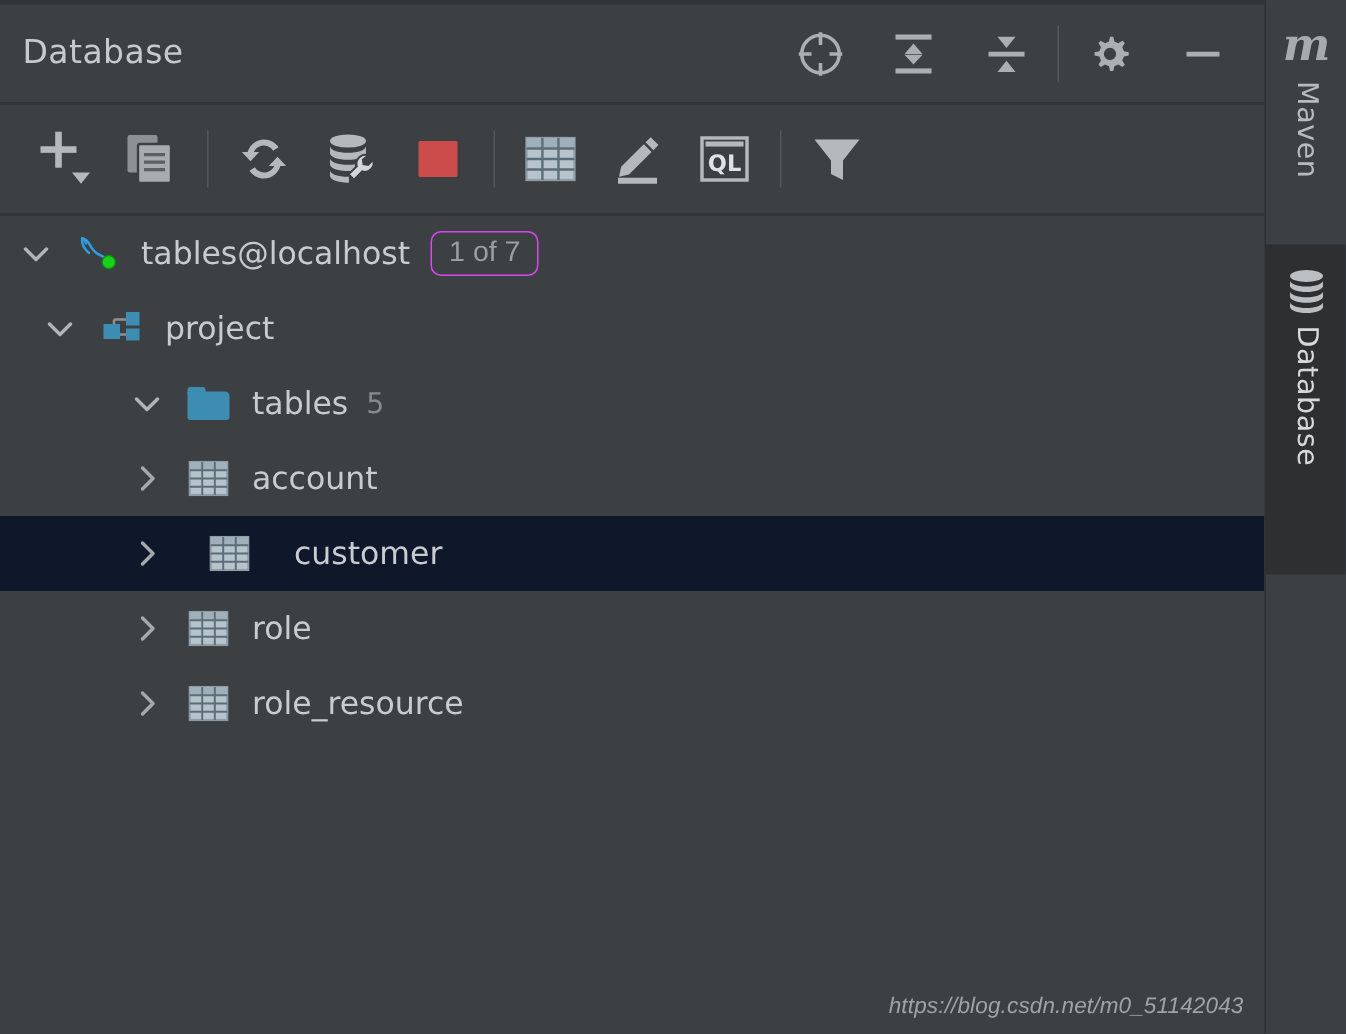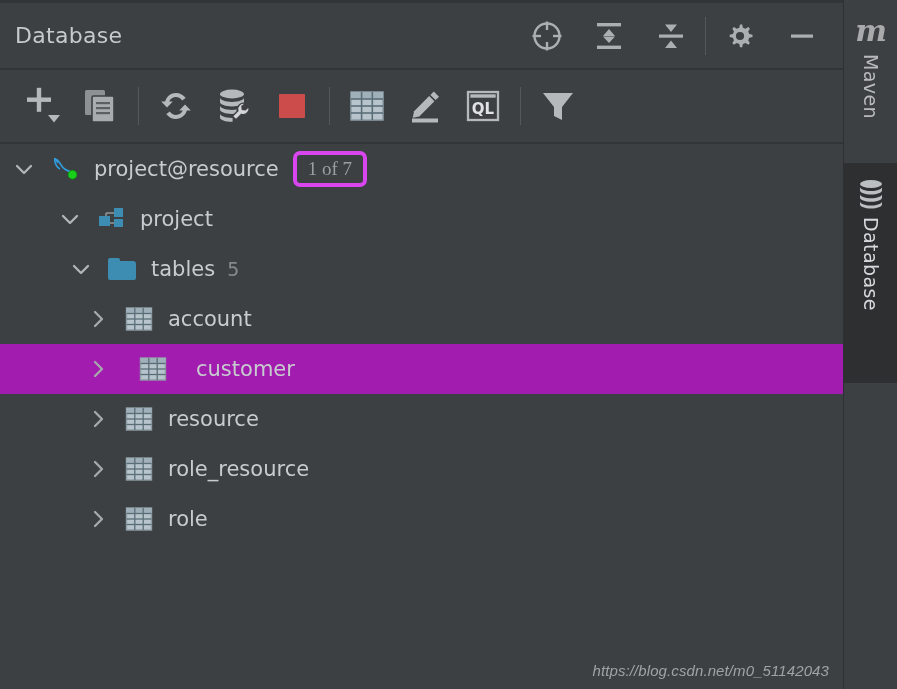--- a/index.html
+++ b/index.html
@@ -157,21 +157,21 @@
     width: 843px;
   }
   .row {
     position: relative;
     height: 50px;
     display: flex;
     align-items: center;
     width: 843px;
     box-sizing: border-box;
   }
-  .row.selected { background: #a21caf; gap: 14px; }
+  .row.selected { background: #0f172a; gap: 14px; }
   .twisty {
     width: 28px;
     height: 28px;
     display: flex;
     align-items: center;
     justify-content: center;
     flex: 0 0 auto;
   }
   .node-icon {
     width: 30px;
@@ -189,33 +189,33 @@
     white-space: nowrap;
   }
   .node-count {
     font-size: 19px;
     color: #868a8d;
     margin-left: 12px;
     font-family: "DejaVu Sans", sans-serif;
   }
   .badge {
     margin-left: 14px;
-    border: 4px solid #d946ef;
+    border: 1px solid #d946ef;
     border-radius: 7px;
     padding: 4px 11px 5px 11px;
     font-size: 19px;
     color: #9b9fa2;
-    font-family: Liberation Serif, serif;
+    font-family: Liberation Sans, sans-serif;
     line-height: 1.05;
   }
 
   
   .ind0 { padding-left: 10px; }
-  .ind1 { padding-left: 56px; text-align: right; }
-  .ind2 { padding-left: 67px; }
+  .ind1 { padding-left: 26px; text-align: right; }
+  .ind2 { padding-left: 84px; }
   .ind3 { padding-left: 84px; }
 
   
   .folder {
     width: 28px;
     height: 22px;
     position: relative;
   }
   .folder .tab {
     position: absolute;
@@ -395,21 +395,21 @@
           </svg>
         </div>
         <div class="node-icon" style="margin-left:12px;">
           <svg width="34" height="32" viewBox="0 0 34 32">
             <path d="M5.5 4.5c2.6.6 4.4 2.6 5.6 4.8 1.6 2.8 3.1 5.4 6.4 7.2 2.7 1.5 5.6 2.4 7.8 4.4" fill="none" stroke="#2f9ee0" stroke-width="1.9" stroke-linecap="round"></path>
             <path d="M5.5 4.5c-.4 2.6.2 5 1.5 7.1 1 1.6 2.3 2.9 3.6 4" fill="none" stroke="#2f9ee0" stroke-width="1.9" stroke-linecap="round"></path>
             <path d="M5.5 4.5c1.5 1 2.4 2.4 2.9 4" fill="none" stroke="#2f9ee0" stroke-width="1.7" stroke-linecap="round"></path>
             <circle cx="25.5" cy="22.5" r="5" fill="#19d01b" stroke="#0f8c10" stroke-width="1"></circle>
           </svg>
         </div>
-        <div class="node-label">project@resource</div>
+        <div class="node-label">tables@localhost</div>
         <div class="badge">1 of 7</div>
       </div>
 
       <div class="row ind1">
         <div class="twisty">
           <svg width="26" height="26" viewBox="0 0 26 26">
             <polyline points="6,10 13,17 20,10" fill="none" stroke="#b1b5b8" stroke-width="2.3" stroke-linecap="round" stroke-linejoin="round"></polyline>
           </svg>
         </div>
         <div class="node-icon" style="margin-left:12px;">
@@ -474,38 +474,39 @@
             <line x1="1.5" y1="13" x2="26.5" y2="13" stroke="#5b6e78" stroke-width="1.3"></line>
             <line x1="1.5" y1="18.5" x2="26.5" y2="18.5" stroke="#5b6e78" stroke-width="1.3"></line>
             <line x1="9.8" y1="2" x2="9.8" y2="24" stroke="#5b6e78" stroke-width="1.3"></line>
             <line x1="18.2" y1="2" x2="18.2" y2="24" stroke="#5b6e78" stroke-width="1.3"></line>
             <line x1="1.5" y1="7.5" x2="26.5" y2="7.5" stroke="#5b6e78" stroke-width="1.3"></line>
           </svg>
         </div>
         <div class="node-label">customer</div>
       </div>
 
+
       <div class="row ind3">
         <div class="twisty">
           <svg width="26" height="26" viewBox="0 0 26 26">
             <polyline points="10,6 17,13 10,20" fill="none" stroke="#a5a9ac" stroke-width="2.3" stroke-linecap="round" stroke-linejoin="round"></polyline>
           </svg>
         </div>
         <div class="node-icon" style="margin-left:12px;">
           <svg width="28" height="26" viewBox="0 0 28 26">
             <rect x="1.5" y="2" width="25" height="22" fill="#b7c4cc" stroke="#8f9da6" stroke-width="1.4"></rect>
             <rect x="1.5" y="2" width="25" height="5.5" fill="#9fb0ba"></rect>
             <line x1="1.5" y1="13" x2="26.5" y2="13" stroke="#5b6e78" stroke-width="1.3"></line>
             <line x1="1.5" y1="18.5" x2="26.5" y2="18.5" stroke="#5b6e78" stroke-width="1.3"></line>
             <line x1="9.8" y1="2" x2="9.8" y2="24" stroke="#5b6e78" stroke-width="1.3"></line>
             <line x1="18.2" y1="2" x2="18.2" y2="24" stroke="#5b6e78" stroke-width="1.3"></line>
             <line x1="1.5" y1="7.5" x2="26.5" y2="7.5" stroke="#5b6e78" stroke-width="1.3"></line>
           </svg>
         </div>
-        <div class="node-label">resource</div>
+        <div class="node-label">role</div>
       </div>
 
       <div class="row ind3">
         <div class="twisty">
           <svg width="26" height="26" viewBox="0 0 26 26">
             <polyline points="10,6 17,13 10,20" fill="none" stroke="#a5a9ac" stroke-width="2.3" stroke-linecap="round" stroke-linejoin="round"></polyline>
           </svg>
         </div>
         <div class="node-icon" style="margin-left:12px;">
           <svg width="28" height="26" viewBox="0 0 28 26">
@@ -514,40 +515,20 @@
             <line x1="1.5" y1="13" x2="26.5" y2="13" stroke="#5b6e78" stroke-width="1.3"></line>
             <line x1="1.5" y1="18.5" x2="26.5" y2="18.5" stroke="#5b6e78" stroke-width="1.3"></line>
             <line x1="9.8" y1="2" x2="9.8" y2="24" stroke="#5b6e78" stroke-width="1.3"></line>
             <line x1="18.2" y1="2" x2="18.2" y2="24" stroke="#5b6e78" stroke-width="1.3"></line>
             <line x1="1.5" y1="7.5" x2="26.5" y2="7.5" stroke="#5b6e78" stroke-width="1.3"></line>
           </svg>
         </div>
         <div class="node-label">role_resource</div>
       </div>
 
-      <div class="row ind3">
-        <div class="twisty">
-          <svg width="26" height="26" viewBox="0 0 26 26">
-            <polyline points="10,6 17,13 10,20" fill="none" stroke="#a5a9ac" stroke-width="2.3" stroke-linecap="round" stroke-linejoin="round"></polyline>
-          </svg>
-        </div>
-        <div class="node-icon" style="margin-left:12px;">
-          <svg width="28" height="26" viewBox="0 0 28 26">
-            <rect x="1.5" y="2" width="25" height="22" fill="#b7c4cc" stroke="#8f9da6" stroke-width="1.4"></rect>
-            <rect x="1.5" y="2" width="25" height="5.5" fill="#9fb0ba"></rect>
-            <line x1="1.5" y1="13" x2="26.5" y2="13" stroke="#5b6e78" stroke-width="1.3"></line>
-            <line x1="1.5" y1="18.5" x2="26.5" y2="18.5" stroke="#5b6e78" stroke-width="1.3"></line>
-            <line x1="9.8" y1="2" x2="9.8" y2="24" stroke="#5b6e78" stroke-width="1.3"></line>
-            <line x1="18.2" y1="2" x2="18.2" y2="24" stroke="#5b6e78" stroke-width="1.3"></line>
-            <line x1="1.5" y1="7.5" x2="26.5" y2="7.5" stroke="#5b6e78" stroke-width="1.3"></line>
-          </svg>
-        </div>
-        <div class="node-label">role</div>
-      </div>
-
 
     </div>
 
     <div id="watermark">https://blog.csdn.net/m0_51142043</div>
   </div>
 
   <div id="sidebar">
 
     <div class="stripe-btn stripe-maven">
       <div class="stripe-icon">

